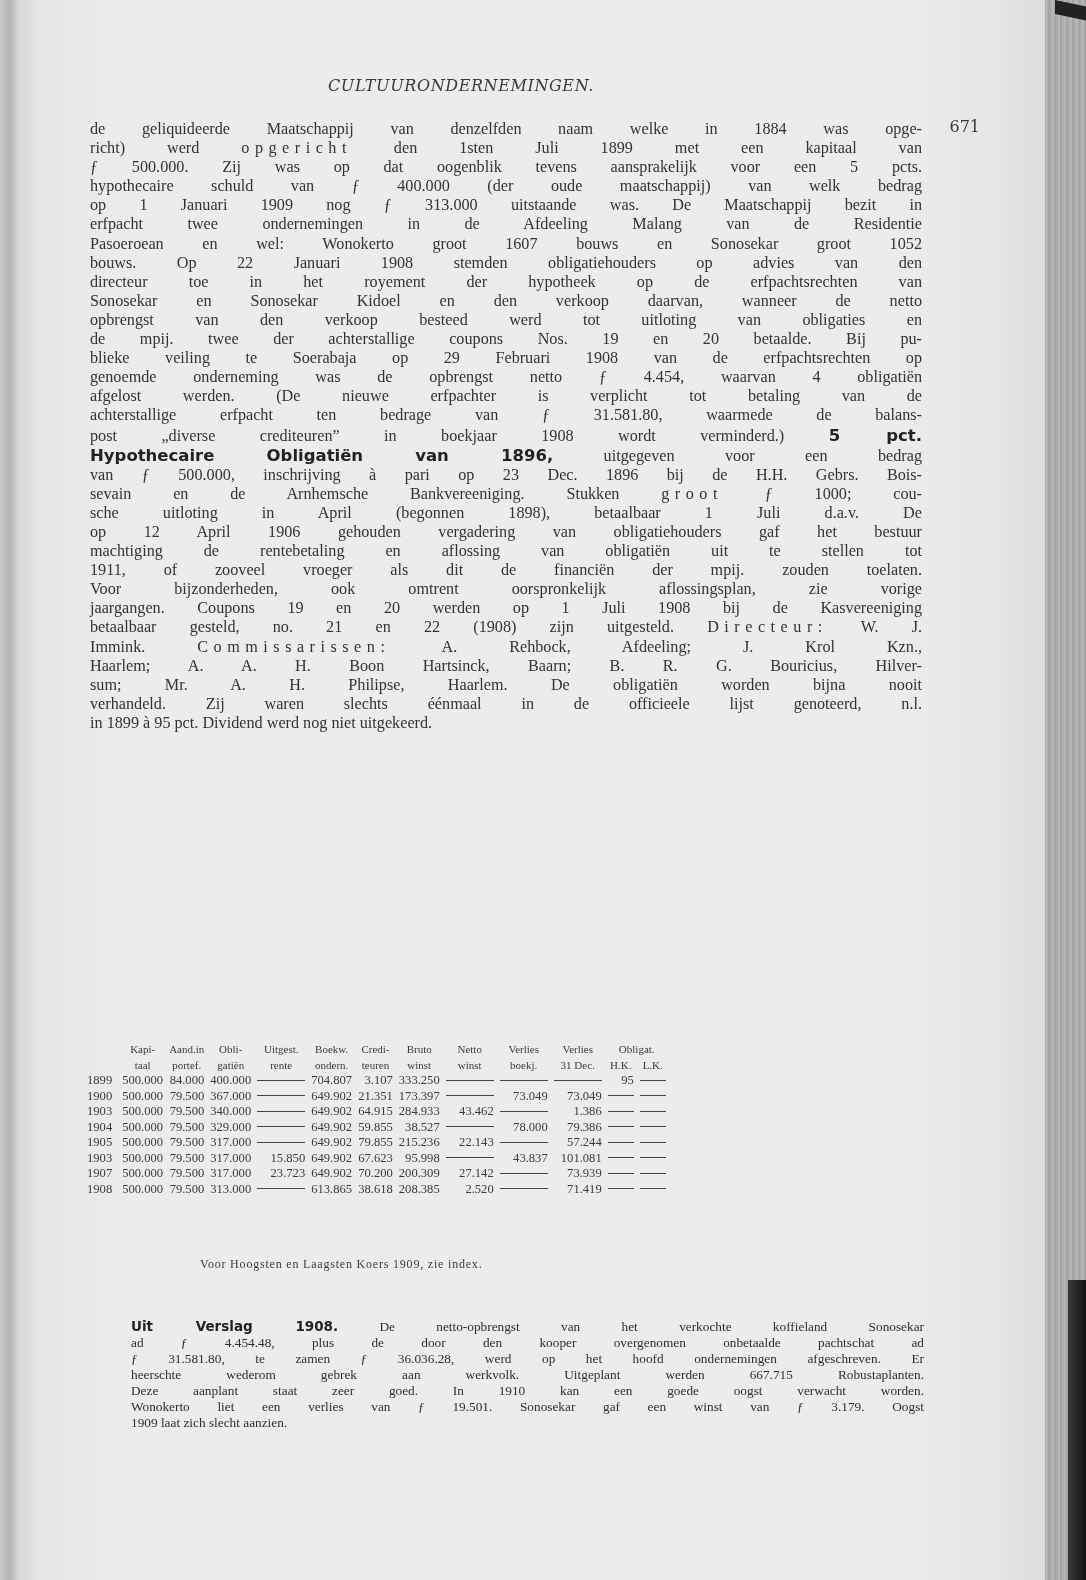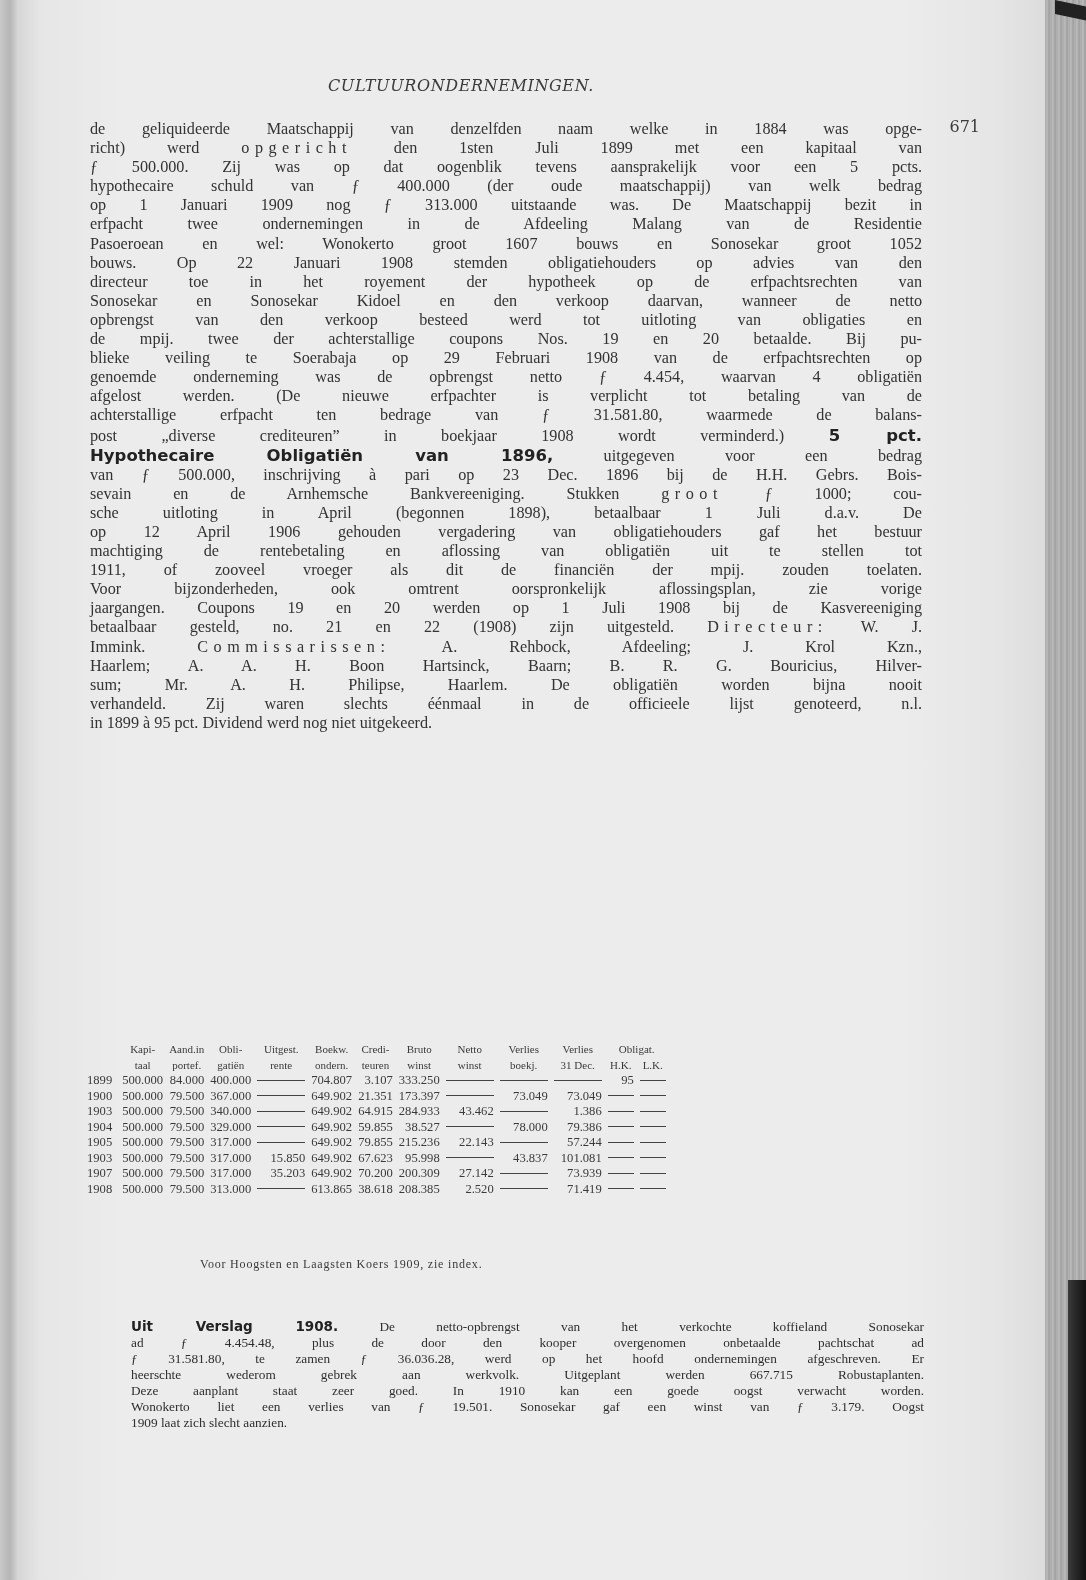--- a/index.html
+++ b/index.html
@@ -232,21 +232,21 @@
           <td>43.837</td>
           <td>101.081</td>
           <td class="dcell"><span class="dash short"></span></td>
           <td class="dcell"><span class="dash short"></span></td>
         </tr>
         <tr>
           <td class="year">1907</td>
           <td>500.000</td>
           <td>79.500</td>
           <td>317.000</td>
-          <td>35.203</td>
+          <td>23.723</td>
           <td>649.902</td>
           <td>70.200</td>
           <td>200.309</td>
           <td>27.142</td>
           <td class="dcell"><span class="dash"></span></td>
           <td>73.939</td>
           <td class="dcell"><span class="dash short"></span></td>
           <td class="dcell"><span class="dash short"></span></td>
         </tr>
         <tr>

